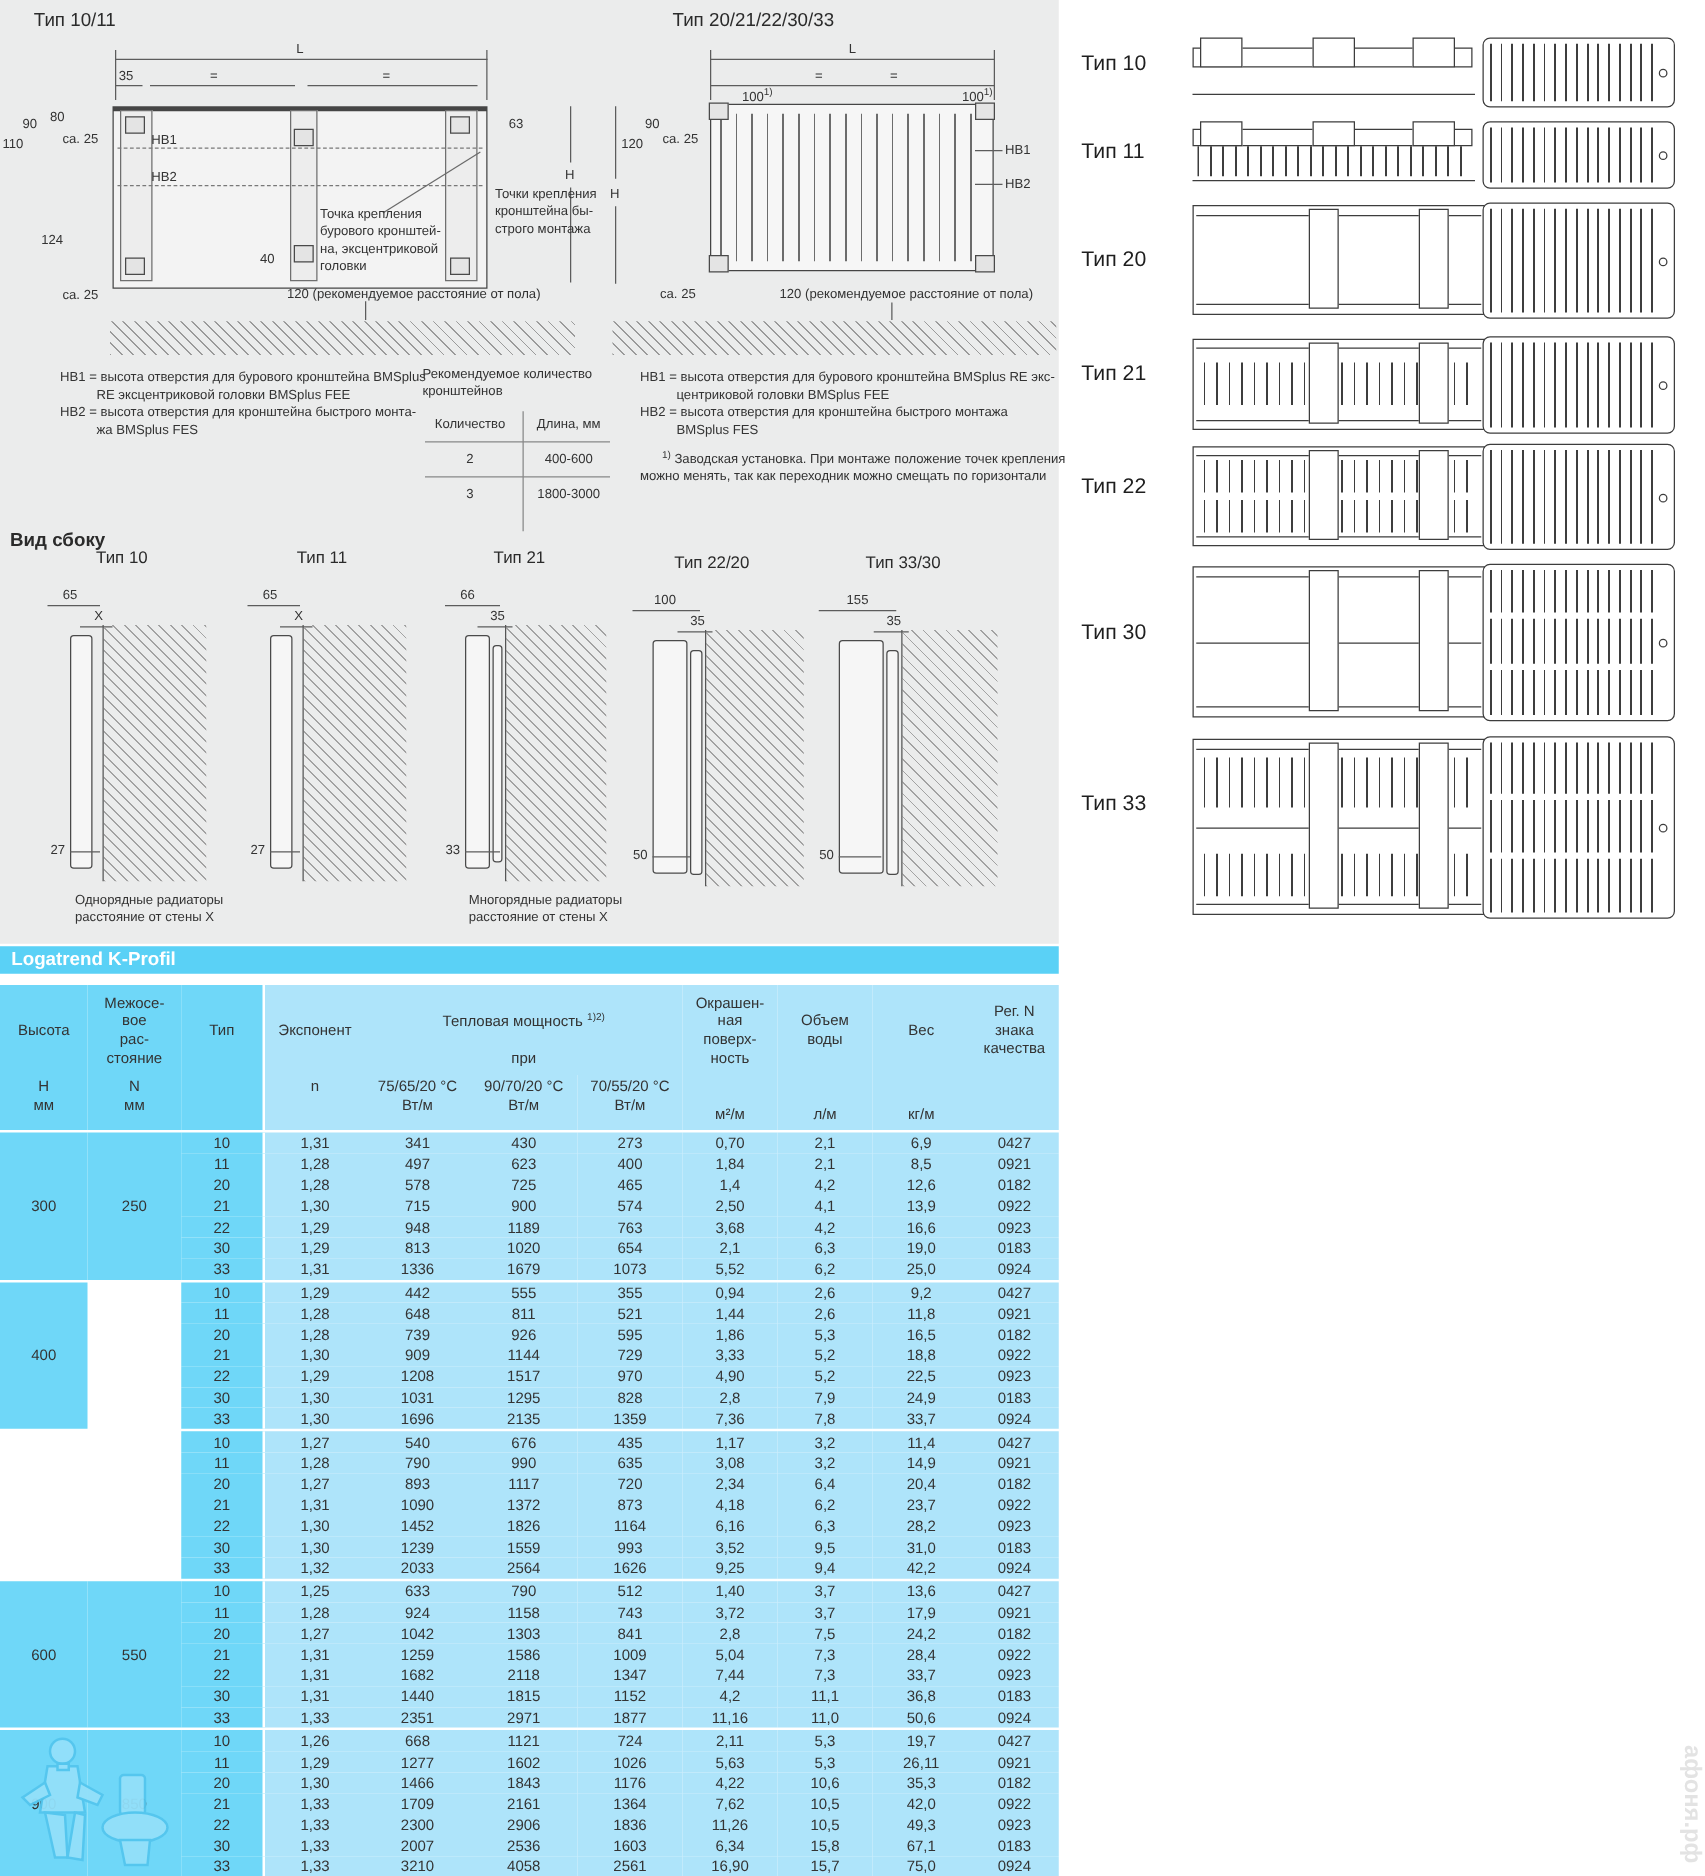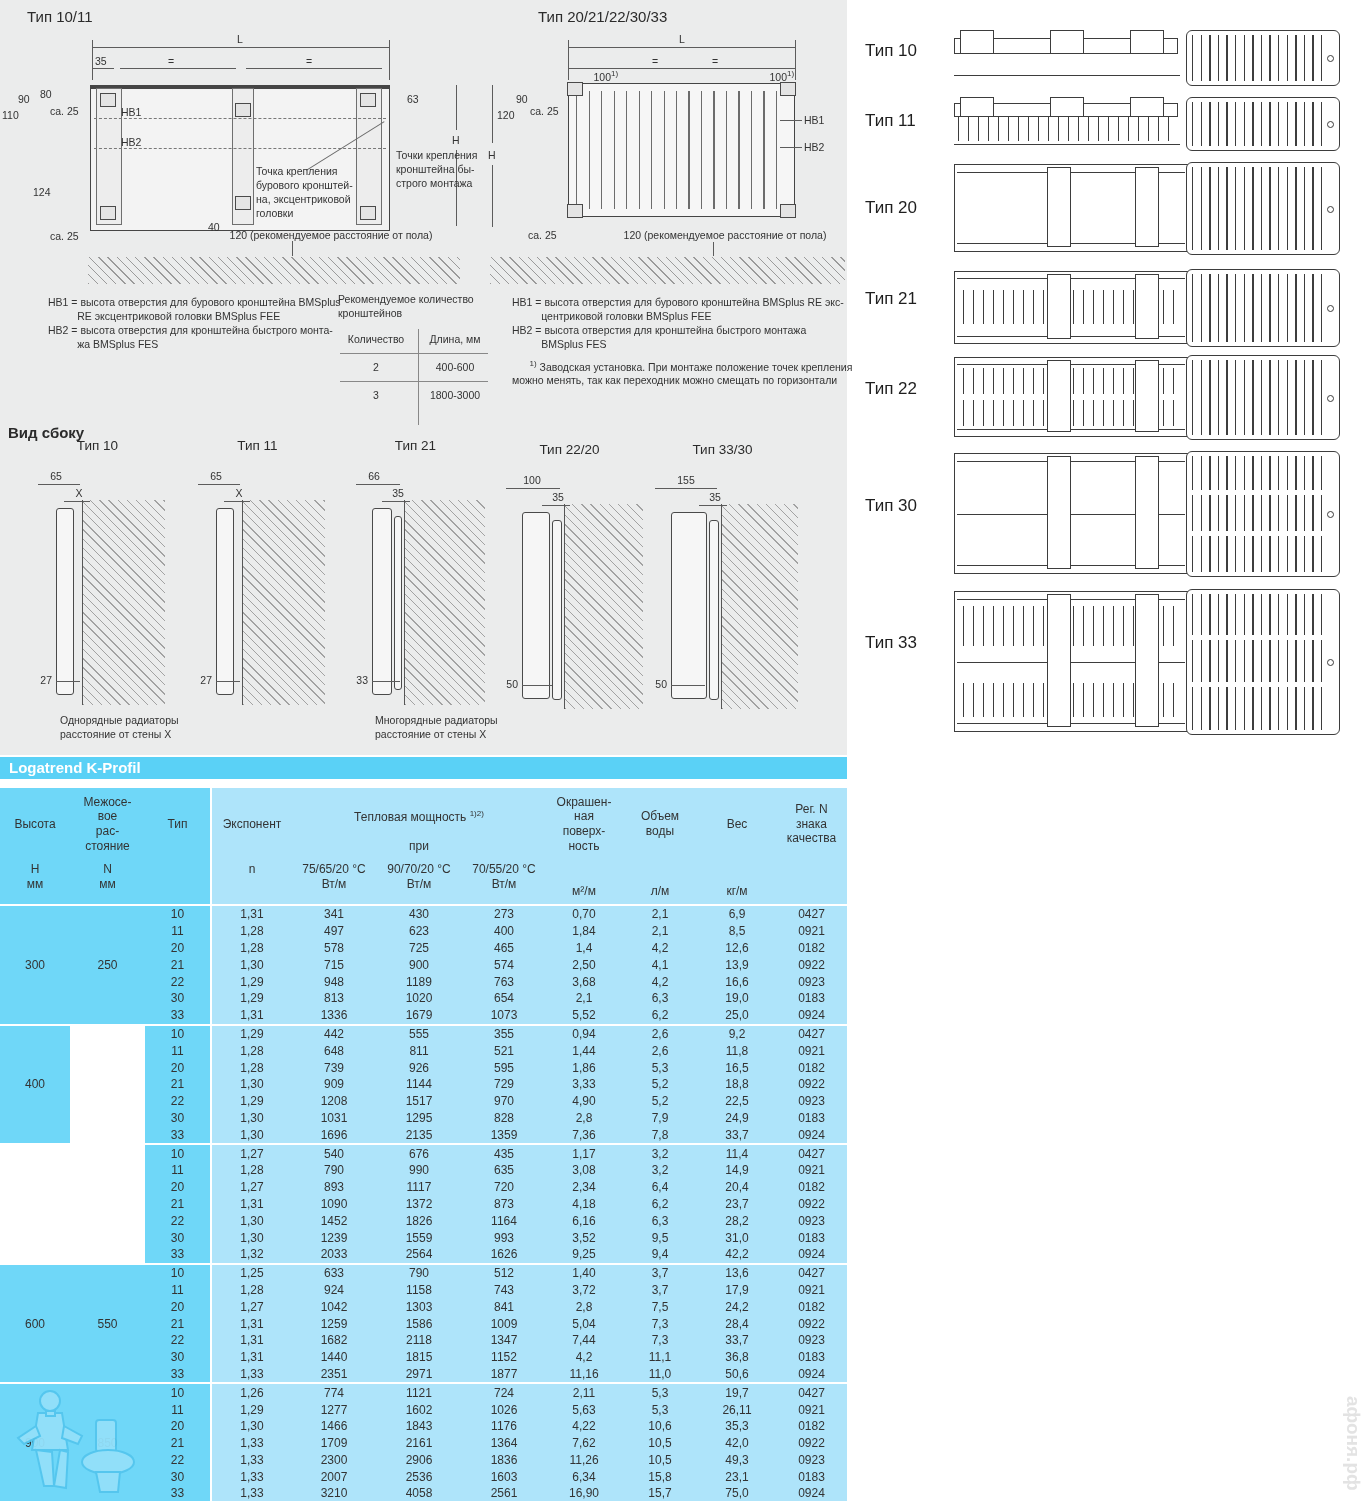--- a/index.html
+++ b/index.html
@@ -110,21 +110,21 @@
     <div class="abs lbl" style="left:121px;top:106px;">HB1</div>
     <div class="dash" style="left:94px;top:148px;width:292px;"></div>
     <div class="abs lbl" style="left:121px;top:136px;">HB2</div>
 
     <div class="abs lbl" style="left:18px;top:93px;">90</div>
     <div class="abs lbl" style="left:40px;top:88px;">80</div>
     <div class="abs lbl" style="left:2px;top:109px;">110</div>
     <div class="abs lbl" style="left:50px;top:105px;">ca. 25</div>
     <div class="abs lbl" style="left:33px;top:186px;">124</div>
     <div class="abs lbl" style="left:50px;top:230px;">ca. 25</div>
-    <div class="abs lbl" style="left:208px;top:201px;margin-top:20px;">40</div>
+    <div class="abs lbl" style="left:208px;top:201px;">40</div>
     <div class="abs lbl" style="left:407px;top:93px;">63</div>
     <div class="abs lbl" style="left:452px;top:134px;">H</div>
     <div class="dimv" style="left:456px;top:85px;height:45px;"></div>
     <div class="dimv" style="left:456px;top:150px;height:76px;"></div>
 
     <div class="leader" style="left:306px;top:170px;width:92px;transform:rotate(-32deg);"></div>
     <div class="abs lbl" style="left:256px;top:165px;width:108px;">Точка крепления
 бурового кронштей-
 на, эксцентриковой
 головки</div>
@@ -684,21 +684,21 @@
         <div class="tc li c8 r7">11,16</div>
         <div class="tc li c9 r7">11,0</div>
         <div class="tc li c10 r7">50,6</div>
         <div class="tc li c11 r7">0924</div>
       </div>
       <div class="tgroup">
         <div class="tc cy sp c1">900</div>
         <div class="tc cy sp c2">850</div>
         <div class="tc cy c3 r1">10</div>
         <div class="tc li c4 r1">1,26</div>
-        <div class="tc li c5 r1">774</div>
+        <div class="tc li c5 r1">668</div>
         <div class="tc li c6 r1">1121</div>
         <div class="tc li c7 r1">724</div>
         <div class="tc li c8 r1">2,11</div>
         <div class="tc li c9 r1">5,3</div>
         <div class="tc li c10 r1">19,7</div>
         <div class="tc li c11 r1">0427</div>
         <div class="tc cy c3 r2">11</div>
         <div class="tc li c4 r2">1,29</div>
         <div class="tc li c5 r2">1277</div>
         <div class="tc li c6 r2">1602</div>
@@ -734,21 +734,21 @@
         <div class="tc li c9 r5">10,5</div>
         <div class="tc li c10 r5">49,3</div>
         <div class="tc li c11 r5">0923</div>
         <div class="tc cy c3 r6">30</div>
         <div class="tc li c4 r6">1,33</div>
         <div class="tc li c5 r6">2007</div>
         <div class="tc li c6 r6">2536</div>
         <div class="tc li c7 r6">1603</div>
         <div class="tc li c8 r6">6,34</div>
         <div class="tc li c9 r6">15,8</div>
-        <div class="tc li c10 r6">23,1</div>
+        <div class="tc li c10 r6">67,1</div>
         <div class="tc li c11 r6">0183</div>
         <div class="tc cy c3 r7">33</div>
         <div class="tc li c4 r7">1,33</div>
         <div class="tc li c5 r7">3210</div>
         <div class="tc li c6 r7">4058</div>
         <div class="tc li c7 r7">2561</div>
         <div class="tc li c8 r7">16,90</div>
         <div class="tc li c9 r7">15,7</div>
         <div class="tc li c10 r7">75,0</div>
         <div class="tc li c11 r7">0924</div>

